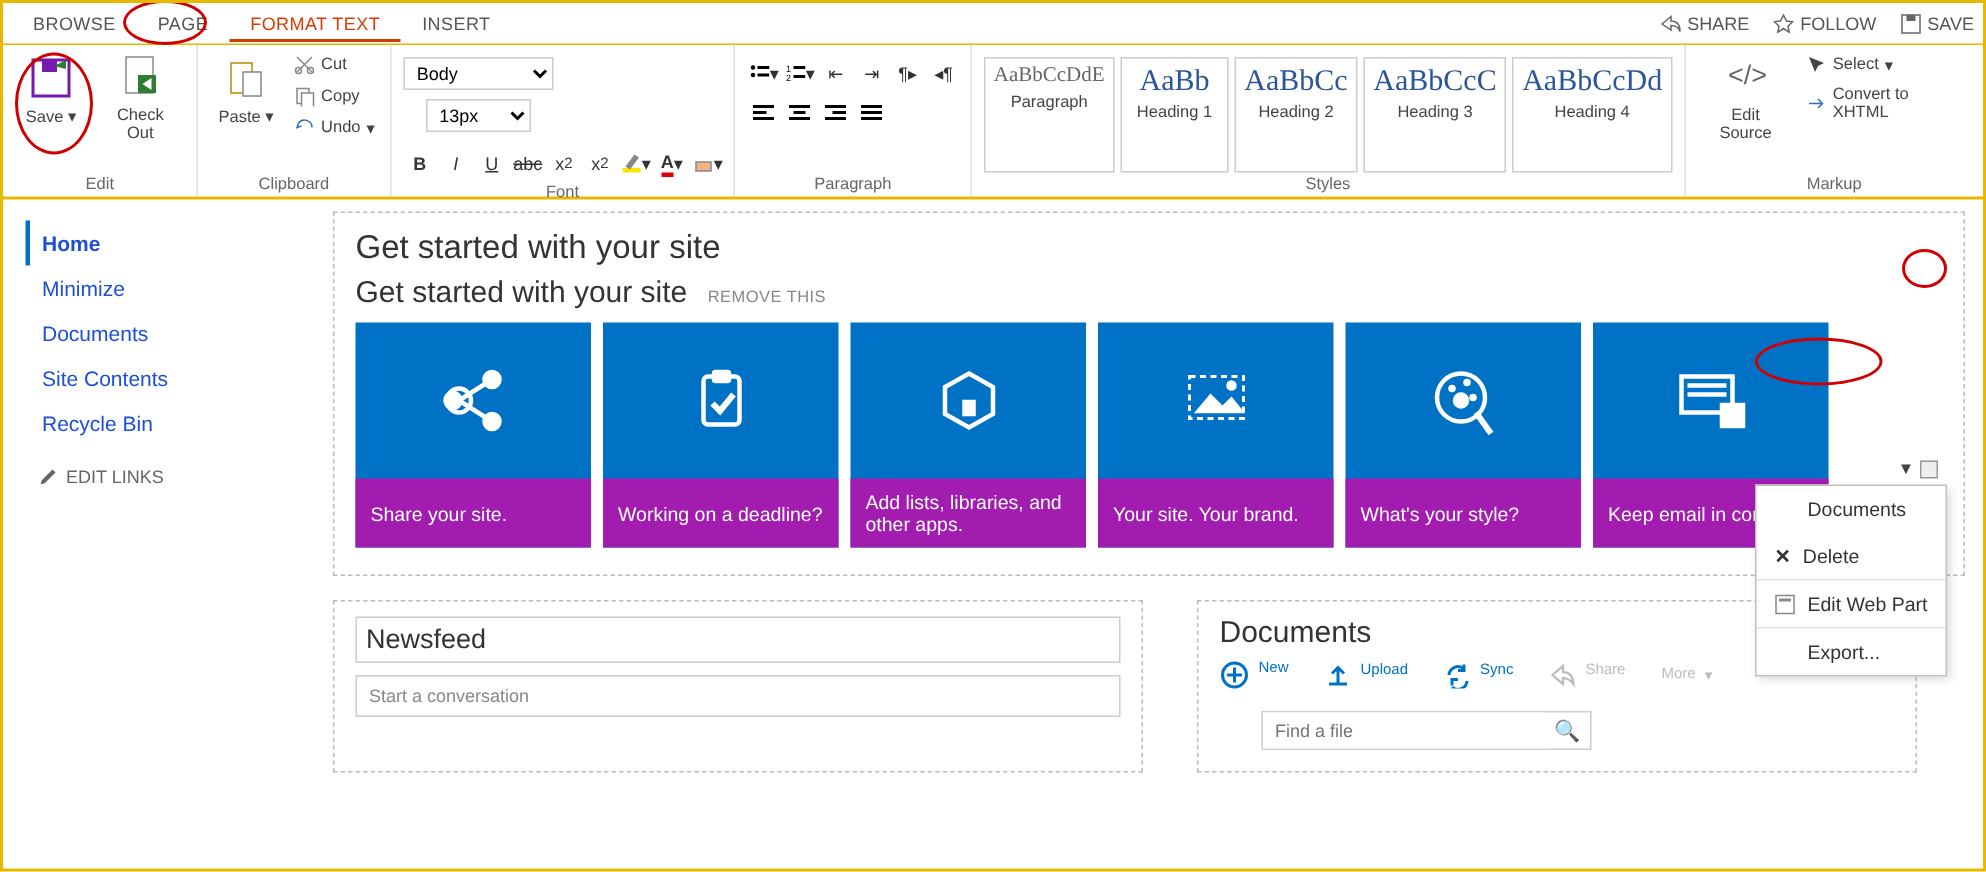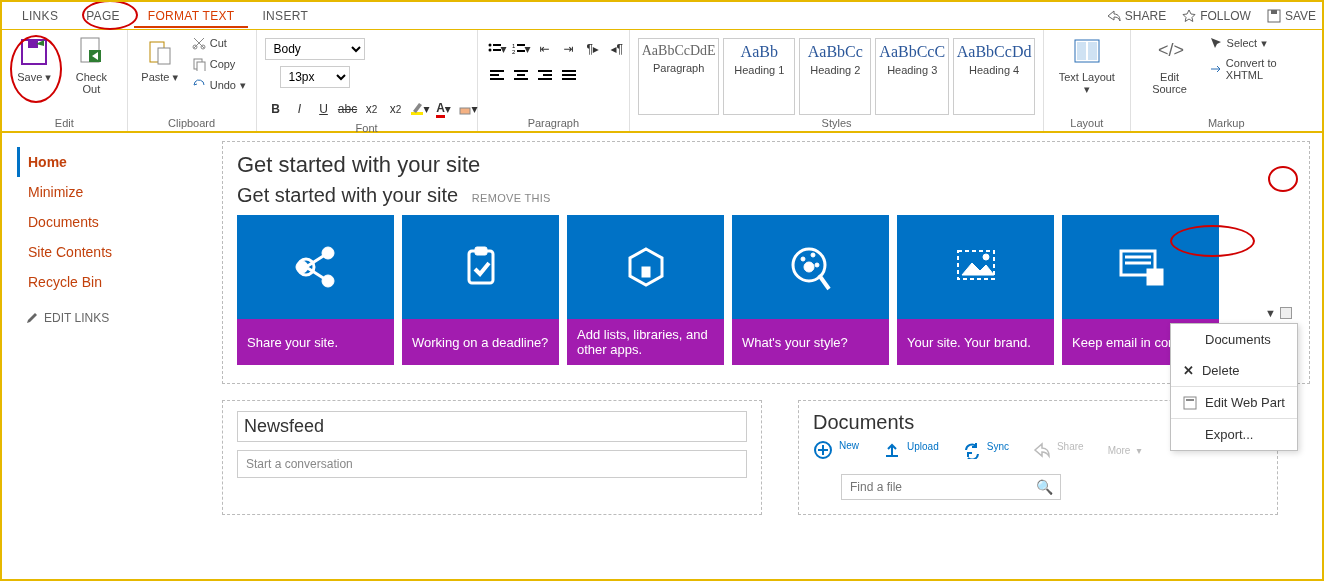--- a/index.html
+++ b/index.html
@@ -22,36 +22,36 @@
 .rib-btn-v svg { width: 32px; height: 32px; }
 .rib-btn-v span { font-size: 11px; color: #444; text-align: center; }
 .rib-list { display:flex; flex-direction:column; gap:3px; justify-content:center;}
 .rib-mini { display:inline-flex; align-items:center; gap:4px; font-size:11px; color:#444; cursor:pointer; padding:2px; }
 .rib-mini svg { width:14px; height:14px; }
 .font-row { display:flex; gap:6px; align-items:center; margin-bottom:6px;flex-direction:column;}
 .font-row select { height:22px; font-size:12px; border:1px solid #ccc; background:#fff; padding:0 4px; }
 .btnrow { display:flex; gap:2px; align-items:center; }
 .btnrow .ib { width:22px; height:22px; display:inline-flex; align-items:center; justify-content:center; cursor:pointer; font-size:12px; border:1px solid transparent; }
 .style-box { display:flex; flex-direction:column; align-items:center; border:1px solid #ccc; padding:4px 6px 2px; min-width:72px; cursor:pointer; }
-.style-box .prev { font-family:"Segoe UI Light","Segoe UI"; color:#2b579a; font-size:16px; }
+.style-box .prev { font-family:"Segoe UI Light","Segoe UI"; color:#2b579a; font-size:20px; }
 .style-box.para .prev { color:#666; font-size:14px; }
 .style-box .lbl { font-size:11px; color:#444; margin-top:3px; }
 .group-col { display:flex; flex-direction:column; gap:4px; }
 
 
 .circ { position:absolute; border:2px solid #d00000; border-radius:50%; pointer-events:none; z-index:50; }
 .circ.c1 { left:80px; top:-2px; width:56px; height:30px; }
 .circ.c2 { left:8px; top:33px; width:52px; height:68px; }
 .circ.c3 { left:1266px; top:164px; width:30px; height:26px; }
 .circ.c4 { left:1168px; top:223px; width:85px; height:32px; border-radius:50%/50%; }
 
 
 .main { display:flex; height:calc(581px - 28px - 103px - 4px); }
 .sidebar { width:210px; padding:14px 0 0 18px; }
-.side-link { display:block; padding:7px 0 7px 8px; font-size:14px; color:#c2410c; cursor:pointer; }
+.side-link { display:block; padding:7px 0 7px 8px; font-size:14px; color:#1d4ed8; cursor:pointer; }
 .side-link.active { font-weight:600; border-left:3px solid #0072c6; margin-left:-3px; }
 .edit-links { display:inline-flex; align-items:center; gap:6px; margin-top:14px; font-size:12px; color:#666; cursor:pointer; padding-left:6px; }
 
 .content { flex:1; padding:8px 12px 0 10px; overflow:hidden; position:relative; }
 .webpart-zone { border:1px dashed #bbb; padding:10px 14px 18px; margin-bottom:16px; }
 .wp-title { font-size:22px; color:#333; font-weight:300; margin-bottom:6px; display:flex; align-items:center; justify-content:space-between; }
 .wp-inner-title { font-size:20px; color:#333; font-weight:300; display:inline-block; margin-right:10px; }
 .remove-this { font-size:11px; color:#888; cursor:pointer; letter-spacing:0.3px; }
 .tiles { display:flex; gap:8px; margin-top:8px; }
 .tile { width:157px; height:150px; background:#0072c6; color:#fff; cursor:pointer; display:flex; flex-direction:column; }
@@ -86,21 +86,21 @@
 </head>
 <body>
 
 <div class="circ c1"></div>
 <div class="circ c2"></div>
 <div class="circ c3"></div>
 <div class="circ c4"></div>
 
 <div class="top-row">
   <div class="tabs">
-    <div class="tab">LINKS</div>
+    <div class="tab">BROWSE</div>
     <div class="tab">PAGE</div>
     <div class="tab active">FORMAT TEXT</div>
     <div class="tab">INSERT</div>
   </div>
   <div class="top-actions">
     <span class="top-action">
         <svg width="14" height="14">
           <path d="M1 7l6-5v3c5 0 6 4 6 7-1-3-3-4-6-4v3z" fill="none" stroke="#666"></path>
         </svg>
         <span>SHARE</span>
@@ -285,33 +285,20 @@
           <div class="lbl">Heading 3</div>
         </div>
         <div class="style-box">
           <div class="prev">AaBbCcDd</div>
           <div class="lbl">Heading 4</div>
         </div>
       </div>
     <div class="ribbon-group-label">Styles</div>
   </div>
 
-  <div class="ribbon-group">
-    <div class="ribbon-group-body">
-      <div class="rib-btn-v">
-        <svg>
-            <rect x="4" y="4" width="24" height="22" fill="none" stroke="#2a6fb5"></rect>
-            <rect x="6" y="6" width="9" height="18" fill="#cfe2f3"></rect>
-            <rect x="17" y="6" width="9" height="18" fill="#cfe2f3"></rect>
-          </svg>
-        <span><span>Text Layout</span> ▾</span>
-      </div>
-    </div>
-    <div class="ribbon-group-label">Layout</div>
-  </div>
 
   <div class="ribbon-group" style="border-right:none;">
     <div class="ribbon-group-body">
       <div class="rib-btn-v">
         <svg>
             <text x="4" y="20" font-size="18" fill="#666">&lt;/&gt;</text>
           </svg>
         <span>Edit Source</span>
       </div>
       <div class="rib-list">
@@ -389,39 +376,39 @@
               <svg viewBox="0 0 56 56">
                 <path d="M28 10l16 9v18l-16 9-16-9V19z" fill="none" stroke="#fff" stroke-width="3"></path>
                 <rect x="24" y="28" width="8" height="10" fill="#fff"></rect>
               </svg>
             </div>
             <div class="caption">Add lists, libraries, and other apps.</div>
           </div>
           <div class="tile">
             <div class="icon">
               <svg viewBox="0 0 56 56">
+                <rect x="10" y="12" width="36" height="28" fill="none" stroke="#fff" stroke-width="2" stroke-dasharray="4 3"></rect>
+                <path d="M14 36l10-12 8 8 6-6 8 10z" fill="#fff"></path>
+                <circle cx="38" cy="18" r="3" fill="#fff"></circle>
+              </svg>
+            </div>
+            <div class="caption">Your site. Your brand.</div>
+          </div>
+          <div class="tile">
+            <div class="icon">
+              <svg viewBox="0 0 56 56">
                 <circle cx="26" cy="26" r="16" fill="none" stroke="#fff" stroke-width="3"></circle>
                 <circle cx="20" cy="20" r="2" fill="#fff"></circle>
                 <circle cx="30" cy="16" r="2" fill="#fff"></circle>
                 <circle cx="34" cy="26" r="2" fill="#fff"></circle>
                 <circle cx="26" cy="28" r="5" fill="#fff"></circle>
                 <path d="M36 36l10 14" stroke="#fff" stroke-width="4"></path>
               </svg>
             </div>
             <div class="caption">What's your style?</div>
-          </div>
-          <div class="tile">
-            <div class="icon">
-              <svg viewBox="0 0 56 56">
-                <rect x="10" y="12" width="36" height="28" fill="none" stroke="#fff" stroke-width="2" stroke-dasharray="4 3"></rect>
-                <path d="M14 36l10-12 8 8 6-6 8 10z" fill="#fff"></path>
-                <circle cx="38" cy="18" r="3" fill="#fff"></circle>
-              </svg>
-            </div>
-            <div class="caption">Your site. Your brand.</div>
           </div>
           <div class="tile">
             <div class="icon">
               <svg viewBox="0 0 56 56">
                 <rect x="8" y="12" width="34" height="24" fill="none" stroke="#fff" stroke-width="3"></rect>
                 <path d="M12 18h26M12 24h26" stroke="#fff" stroke-width="3"></path>
                 <rect x="34" y="30" width="16" height="16" fill="#fff"></rect>
               </svg>
             </div>
             <div class="caption">Keep email in context.</div>

